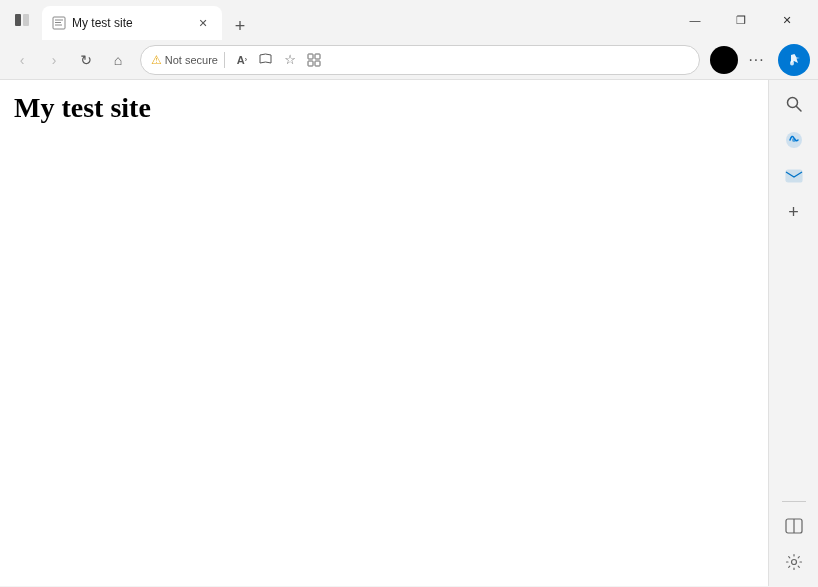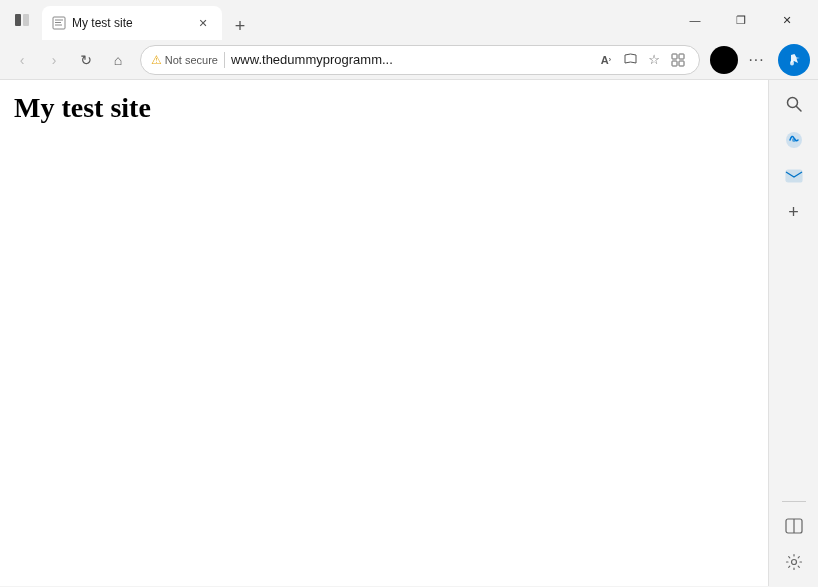--- a/index.html
+++ b/index.html
@@ -296,21 +296,20 @@
   <div class="nav-btn disabled">›</div>
   <div class="nav-btn">↻</div>
   <div class="nav-btn">⌂</div>
 
   <div class="address-bar-container">
     <div class="security-warning">
       <span class="security-icon">⚠</span>
       <span>Not secure</span>
     </div>
     <div class="address-divider"></div>
-    <span class="address-url">www.thedummyprogramm...</span>
     <div class="address-icons">
       <div class="addr-icon-btn" style="font-size:11px; font-weight:bold; color:#555;">A<sup style="font-size:7px;">›</sup></div>
       <div class="addr-icon-btn">
         <svg width="15" height="15" viewBox="0 0 15 15" fill="none">
           <path d="M2 3 Q7.5 1 13 3 L13 11 Q7.5 9 2 11 Z" stroke="#555" stroke-width="1" fill="none"></path>
         </svg>
       </div>
       <div class="addr-icon-btn">☆</div>
       <div class="addr-icon-btn">
         <svg width="14" height="14" viewBox="0 0 14 14" fill="none">

